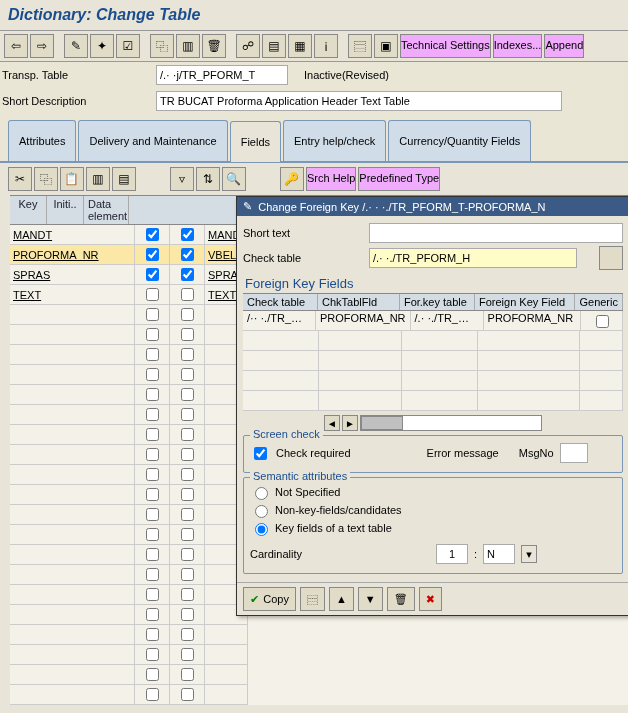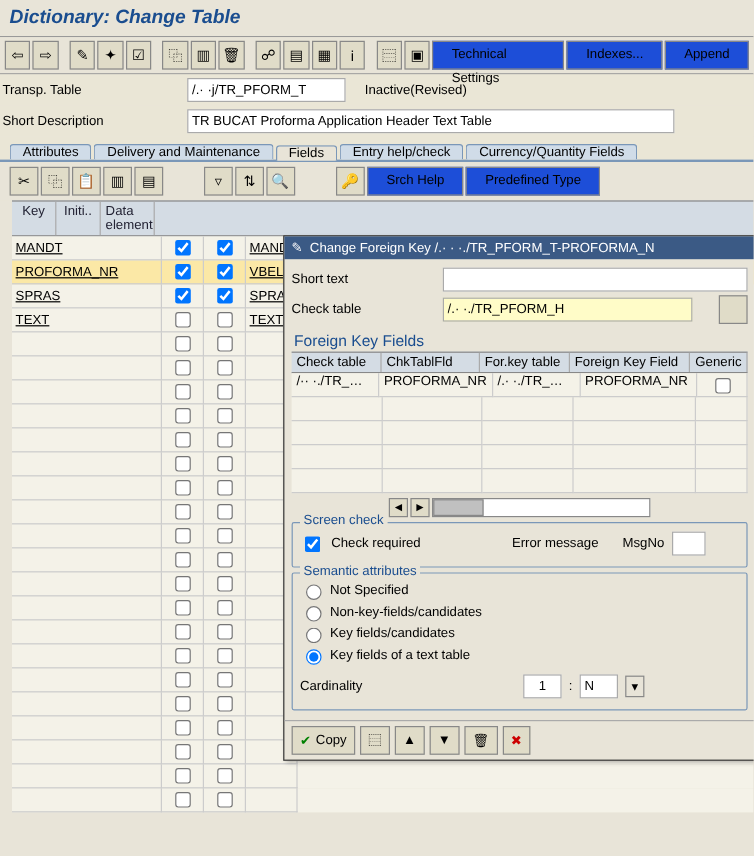--- a/index.html
+++ b/index.html
@@ -1,25 +1,25 @@
 <!DOCTYPE html>
 <html><head>
 <meta charset="utf-8">
 <style>
 html,body{margin:0;padding:0;font-family:Arial,Helvetica,sans-serif;font-size:11px;background:#e8e4d8;color:#000;width:628px}
 .title{font:italic bold 16px Arial;color:#1a4d8f;padding:6px 8px;border-bottom:1px solid #999}
 .toolbar{display:flex;align-items:center;gap:2px;padding:3px 4px;border-bottom:1px solid #999;background:#e8e4d8}
 .tb-btn{width:22px;height:22px;border:1px solid #888;background:#e0dcc8;display:flex;align-items:center;justify-content:center;font-size:12px;cursor:pointer}
-.tb-text{height:22px;line-height:20px;padding:0 15px;border:1px solid #888;background:#1d4ed8;cursor:pointer;font-size:11px}
+.tb-text{height:22px;line-height:20px;padding:0 0;border:1px solid #888;background:#f0abfc;cursor:pointer;font-size:11px}
 .sep{width:6px}
 .form-row{display:flex;align-items:center;padding:3px 4px 3px 2px;gap:6px;background:#eae6d6}
 .form-row label{width:148px}
 .form-row input[type=text]{height:18px;border:1px solid #aaa;padding:0 3px;background:#fff;font-size:11px}
 .tabs{display:flex;align-items:flex-end;gap:0;padding:6px 8px 0;background:#eae6d6;border-bottom:2px solid #7a97b8}
-.tab{border:1px solid #7a97b8;border-bottom:none;padding:0 10px;background:#d0dce8;margin-right:2px;border-radius:3px 3px 0 0;cursor:pointer;font-size:11px}
+.tab{border:1px solid #7a97b8;border-bottom:none;padding:14px 10px;background:#d0dce8;margin-right:2px;border-radius:3px 3px 0 0;cursor:pointer;font-size:11px}
 .tab.active{background:#e8e4d8;font-weight:normal;position:relative;top:1px}
 .subtoolbar{display:flex;align-items:center;gap:2px;padding:4px 8px;background:#e8e4d8}
 .grid-head{display:flex;background:#d4dce4;border-top:1px solid #888;border-bottom:1px solid #888}
 .grid-head .cell{border-right:1px solid #aaa;padding:2px 4px;font-size:11px;color:#223}
 .grid-body{}
 .grid-row{display:flex;height:20px;background:#f4f2e8}
 .grid-row.sel{background:#fbe8a6}
 .grid-row .cell{border-right:1px solid #ccc;border-bottom:1px solid #ccc;padding:1px 3px;display:flex;align-items:center;font-size:11px}
 .fld{text-decoration:underline}
 .chk{margin:0 auto}
@@ -551,24 +551,20 @@
         <div>
           <div class="rad">
                 <input type="radio" name="fkt" style="">
                 <span>Not Specified</span>
               </div>
           <div class="rad">
                 <input type="radio" name="fkt" style="">
                 <span>Non-key-fields/candidates</span>
               </div>
           <div class="rad">
-                <input type="radio" name="fkt" style="">
-                <span>Key fields/candidates</span>
-              </div>
-          <div class="rad">
                 <input type="radio" name="fkt" checked="" style="">
                 <span>Key fields of a text table</span>
               </div>
         </div>
       </div>
       <div class="dlg-row" style="margin-top:6px">
         <label style="width:180px">Cardinality</label>
         <input type="text" style="width: 24px; text-align: center;" value="1">
         <span>:</span>
         <input type="text" style="width: 24px;" value="N">

